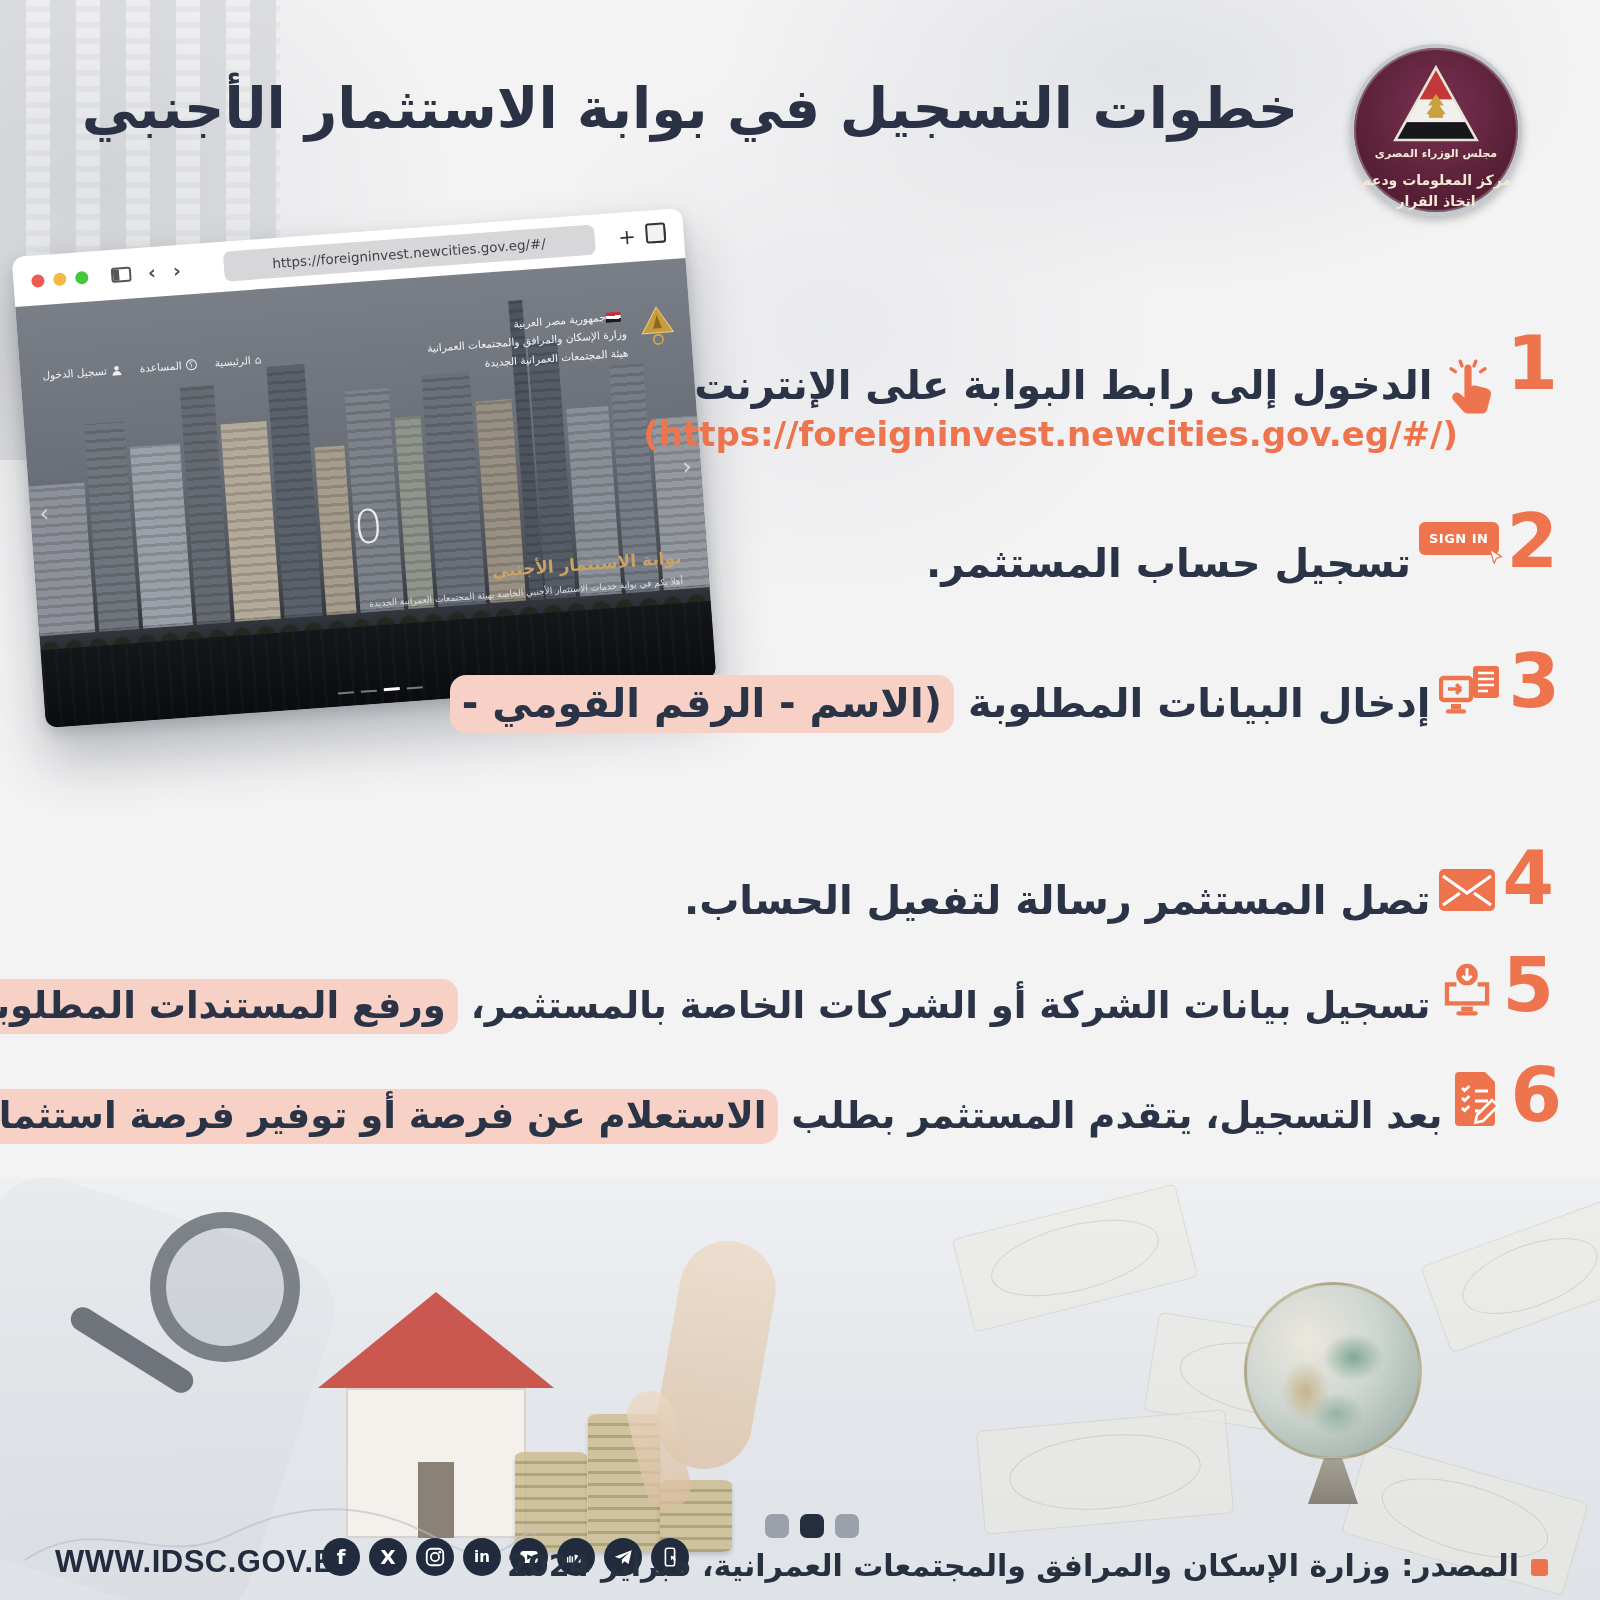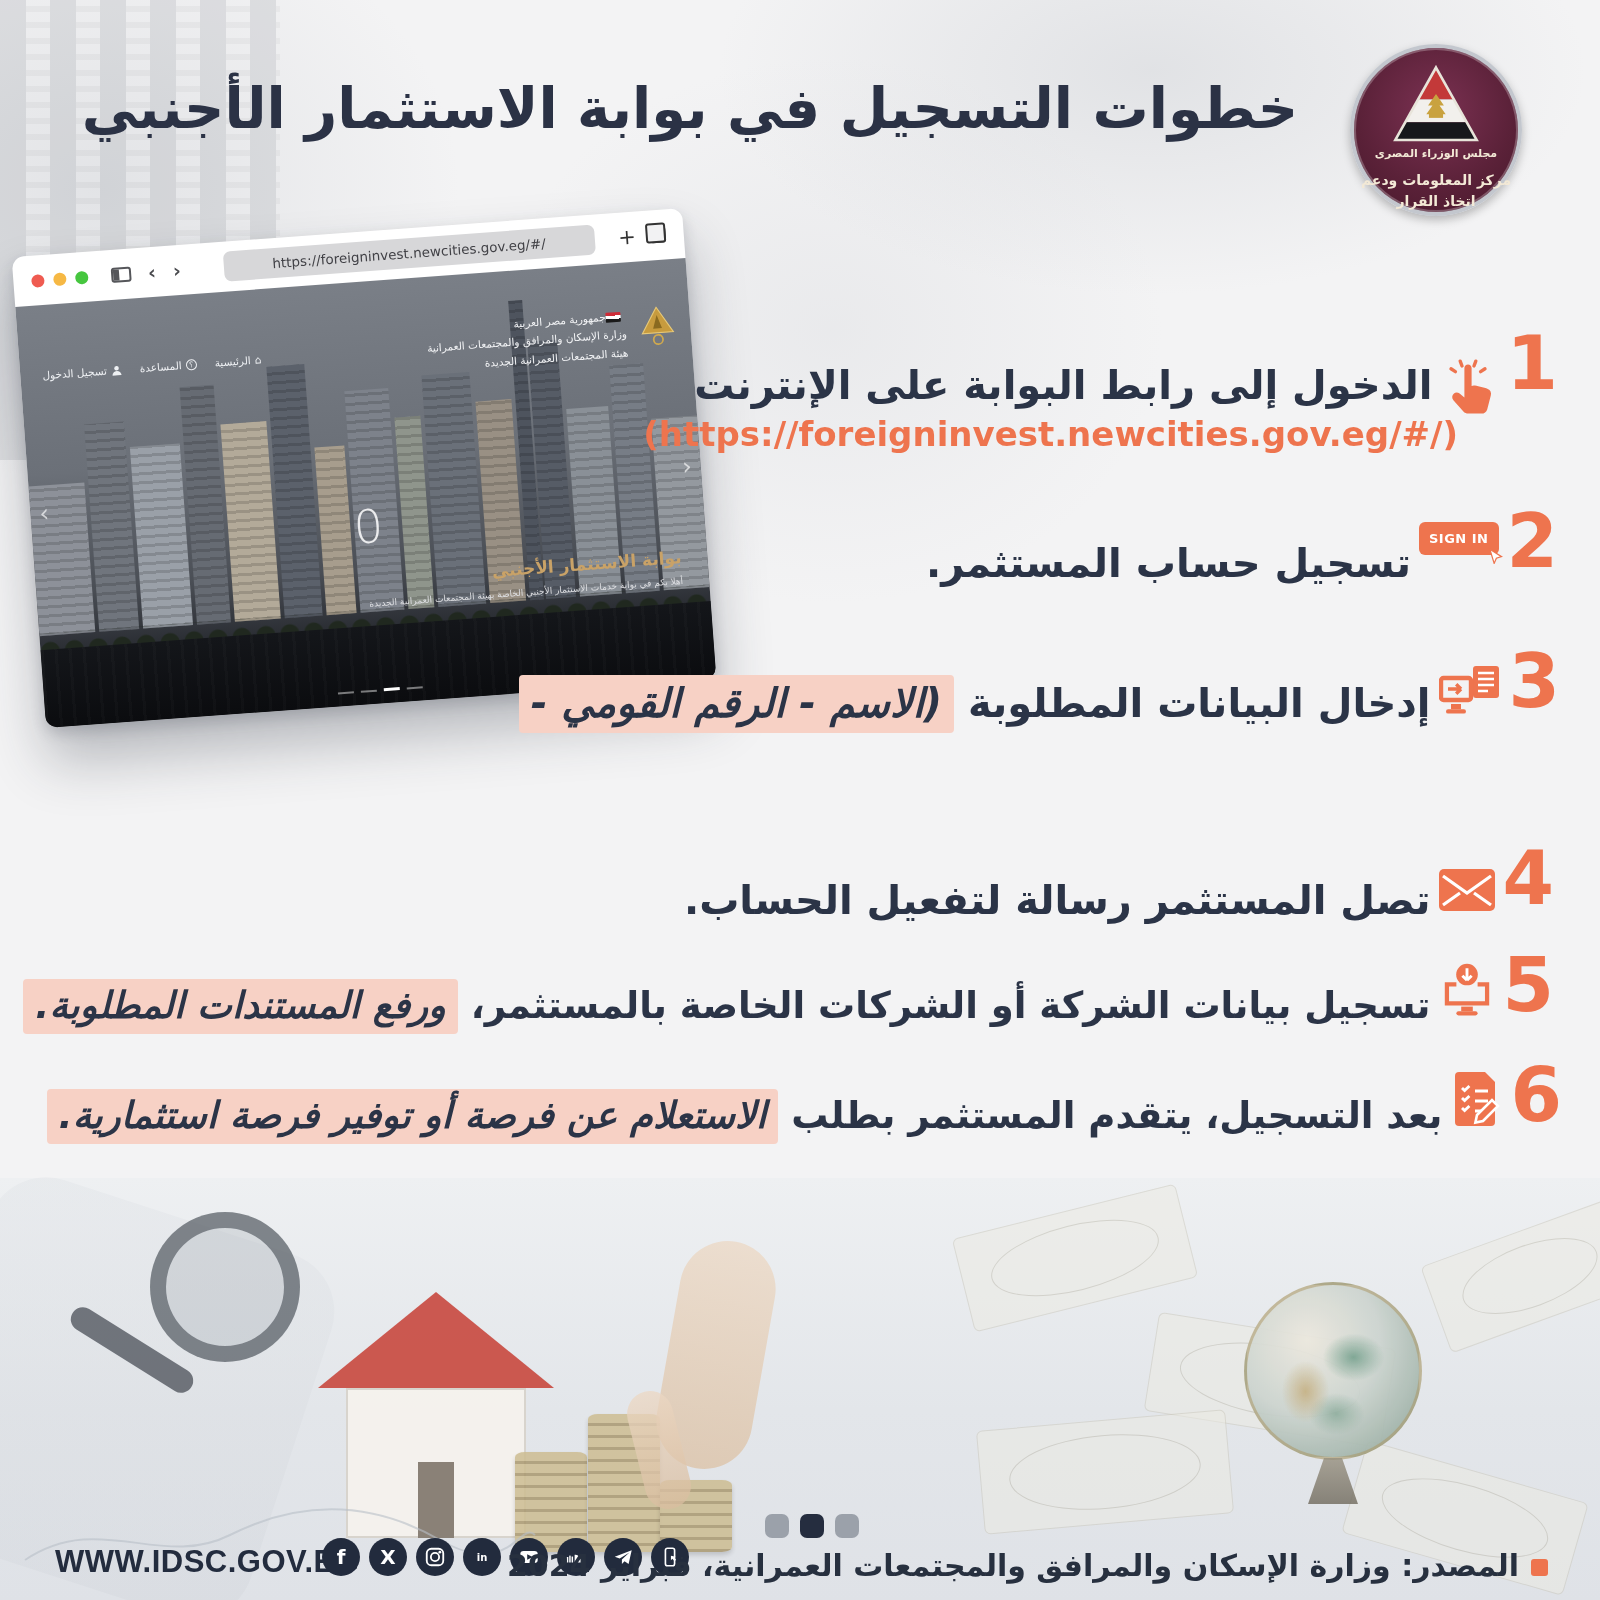--- a/index.html
+++ b/index.html
@@ -97,34 +97,34 @@
   .dashes{position:absolute;bottom:12px;left:50%;transform:translateX(-50%);display:flex;gap:7px;align-items:center;}
   .dash{width:16px;height:2px;background:rgba(255,255,255,.45);}
   .dash.active{height:3px;background:#fff;}
 
   
   .step{position:absolute;display:flex;direction:rtl;align-items:flex-start;gap:8px;color:#2b3447;white-space:nowrap;}
   .step-num{font-size:74px;font-weight:900;color:#ee744e;line-height:.9;}
   .step-icon{margin-top:18px;display:inline-flex;align-items:flex-end;}
   .step-text{font-size:40px;font-weight:700;margin-top:32px;}
   .step-text.small{font-size:37px;}
-  .hl{background:#f7d1c5;padding:5px 12px 7px;border-radius:4px;font-style:italic;}
+  .hl{background:#f7d1c5;padding:5px 12px 7px;border-radius:16px;}
   .step-link{position:absolute;top:414px;right:142px;direction:ltr;color:#ee744e;font-size:34px;font-weight:700;white-space:nowrap;}
   .step3-line2{position:absolute;top:742px;right:142px;direction:rtl;font-size:40px;font-weight:700;color:#2b3447;white-space:nowrap;}
   .signin-btn{position:relative;display:inline-block;background:#ee744e;color:#fff;border-radius:6px;
     font-size:13px;font-weight:800;letter-spacing:.5px;padding:9px 10px;margin-top:14px;}
   .signin-cursor{position:absolute;right:-5px;bottom:-9px;}
 
   
   .site-url{position:absolute;left:55px;top:1544px;font-size:31px;font-weight:800;color:#232c3e;
     font-family:"Liberation Sans","DejaVu Sans",sans-serif;letter-spacing:.5px;}
   .socials{position:absolute;left:322px;top:1538px;display:flex;gap:9px;}
   .soc{width:38px;height:38px;border-radius:50%;background:#222b3d;display:flex;align-items:center;justify-content:center;}
   .soc-glyph{color:#fff;font-weight:800;font-size:20px;font-family:"DejaVu Sans",sans-serif;}
-  .soc-glyph.in{font-size:10px;text-align:center;}
+  .soc-glyph.in{font-size:15px;text-align:center;}
   .pager{position:absolute;left:765px;top:1514px;display:flex;gap:11px;}
   .pager .pg{width:24px;height:24px;border-radius:7px;background:#9ba1aa;}
   .pager .pg.active{background:#252d3f;}
   .source-line{position:absolute;right:52px;top:1548px;direction:rtl;color:#27303f;font-size:30px;font-weight:700;white-space:nowrap;}
   .source-bullet{display:inline-block;width:17px;height:17px;background:#ee744e;border-radius:3px;margin-left:12px;}
 </style>
 </head>
 <body>
 
 <div class="canvas">

